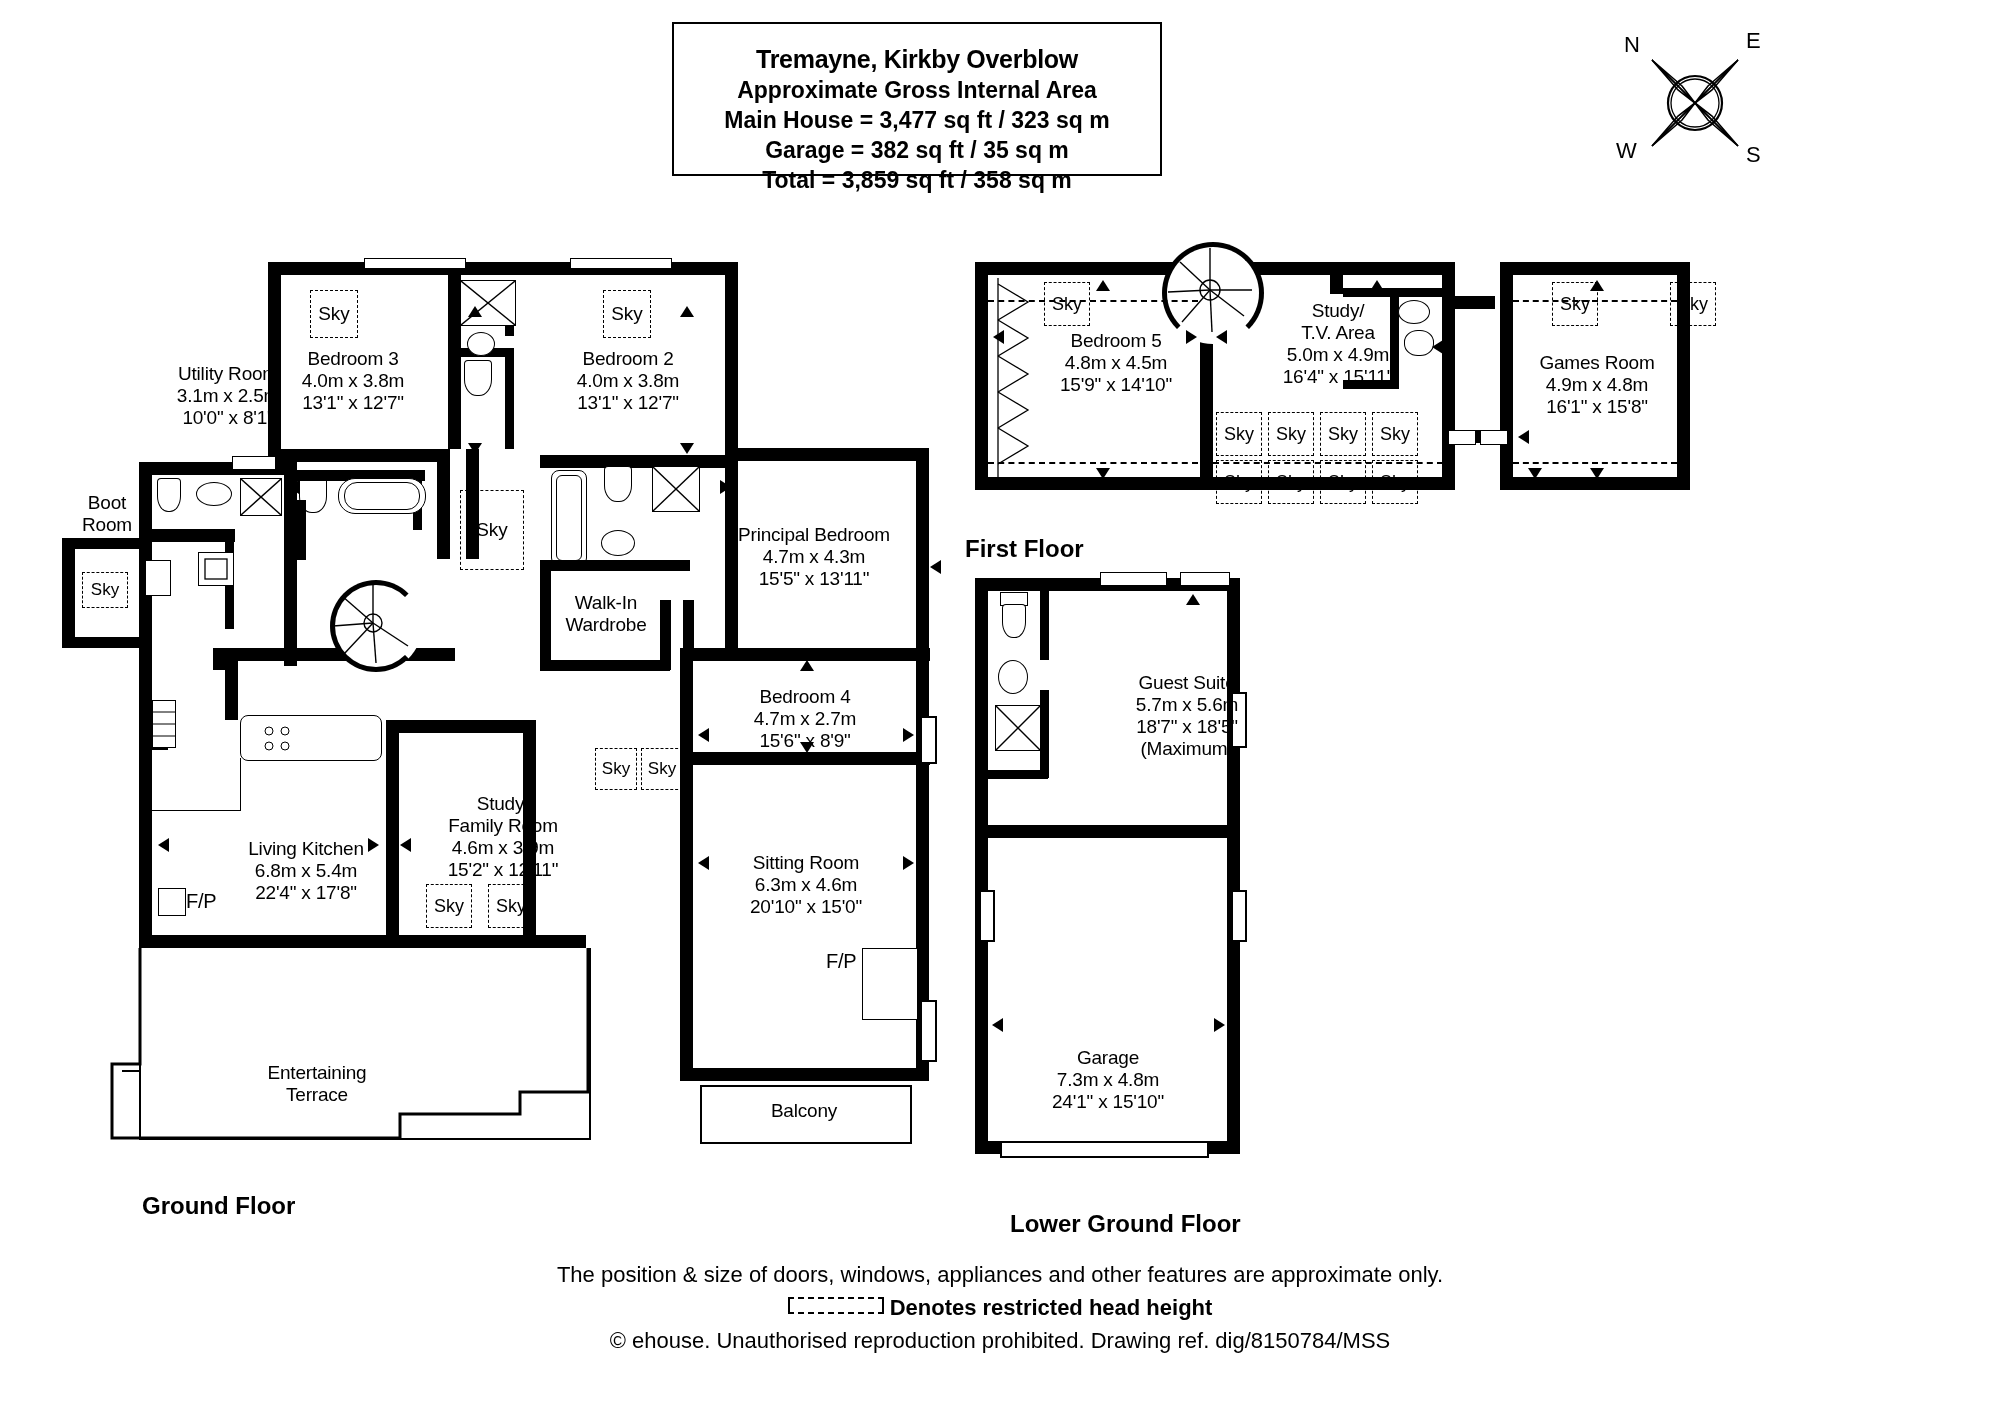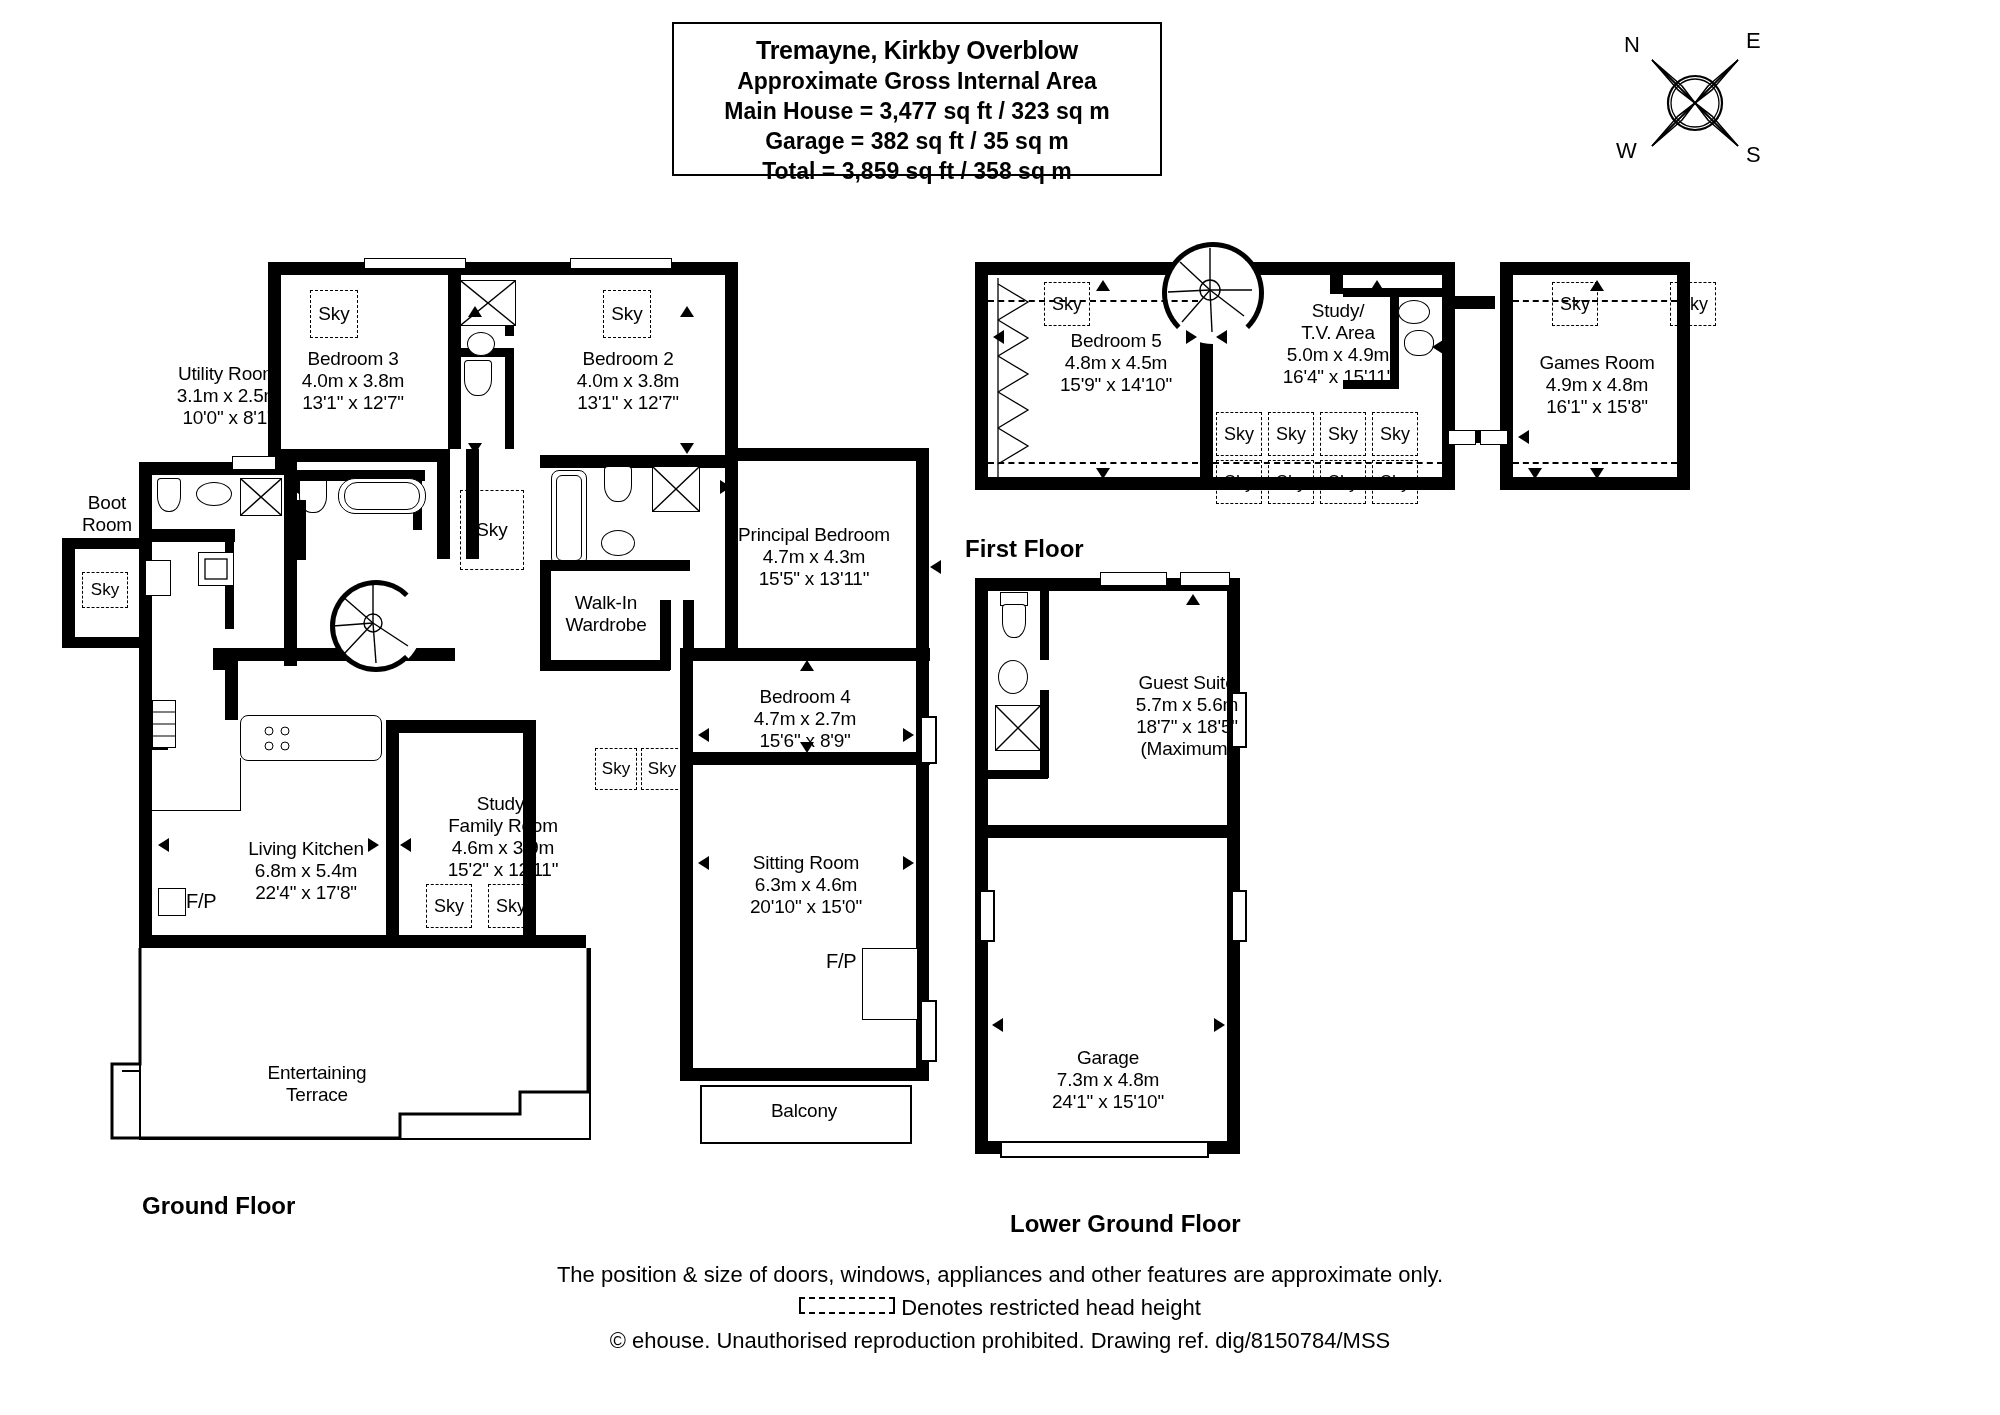--- a/index.html
+++ b/index.html
@@ -21,34 +21,34 @@
 
   
   .ar{position:absolute;width:0;height:0;}
   .ar.l{border-top:7px solid transparent;border-bottom:7px solid transparent;border-right:11px solid #000;}
   .ar.r{border-top:7px solid transparent;border-bottom:7px solid transparent;border-left:11px solid #000;}
   .ar.u{border-left:7px solid transparent;border-right:7px solid transparent;border-bottom:11px solid #000;}
   .ar.d{border-left:7px solid transparent;border-right:7px solid transparent;border-top:11px solid #000;}
 
   
   #titlebox{position:absolute;left:672px;top:22px;width:490px;height:154px;
-            border:2px solid #000;background:#fff;text-align:center;padding-top:8px;box-sizing:border-box;}
+            border:2px solid #000;background:#fff;text-align:center;padding-top:17px;box-sizing:border-box;}
   #titlebox .t1{font-weight:bold;font-size:25px;letter-spacing:-0.3px;margin-top:4px;}
   #titlebox .t2{font-weight:bold;font-size:23px;margin-top:3px;}
   #titlebox .t3{font-weight:bold;font-size:23px;margin-top:3px;}
 
   
   #compass{position:absolute;left:1630px;top:38px;width:130px;height:130px;}
   #compass .cl{position:absolute;font-size:22px;}
 
   
   #footer{position:absolute;left:0;top:1255px;width:2000px;text-align:center;}
   #footer .f1{font-weight:bold;font-size:23px;}
   #footer .f2{font-size:22px;margin-top:7px;}
-  #footer .f3{font-size:22px;margin-top:7px;}
+  #footer .f3{font-size:22px;margin-top:7px;font-weight:bold;}
   #footer .f4{font-size:22px;margin-top:7px;}
   .dashkey{display:inline-block;width:92px;height:13px;border:2px dashed #000;
            border-left-style:solid;border-right-style:solid;vertical-align:1px;margin-right:6px;}
 
   
   .spiral{position:absolute;border:5px solid #000;border-radius:50%;background:#fff;}
 </style>
 </head>
 <body>
 

